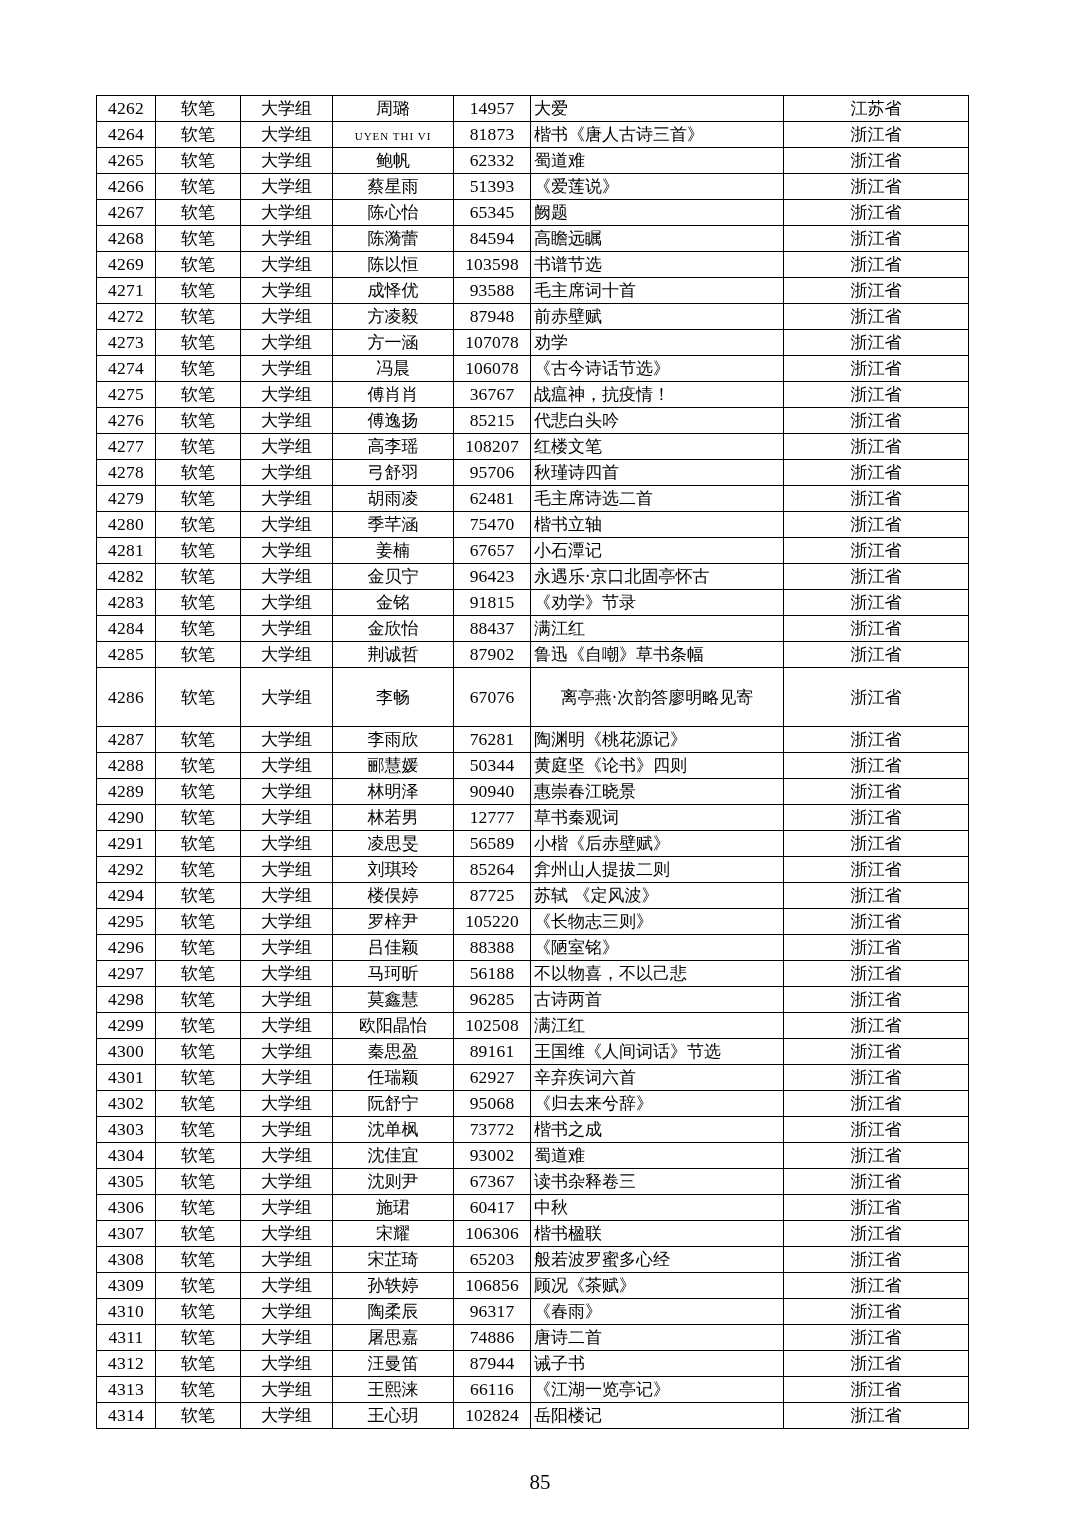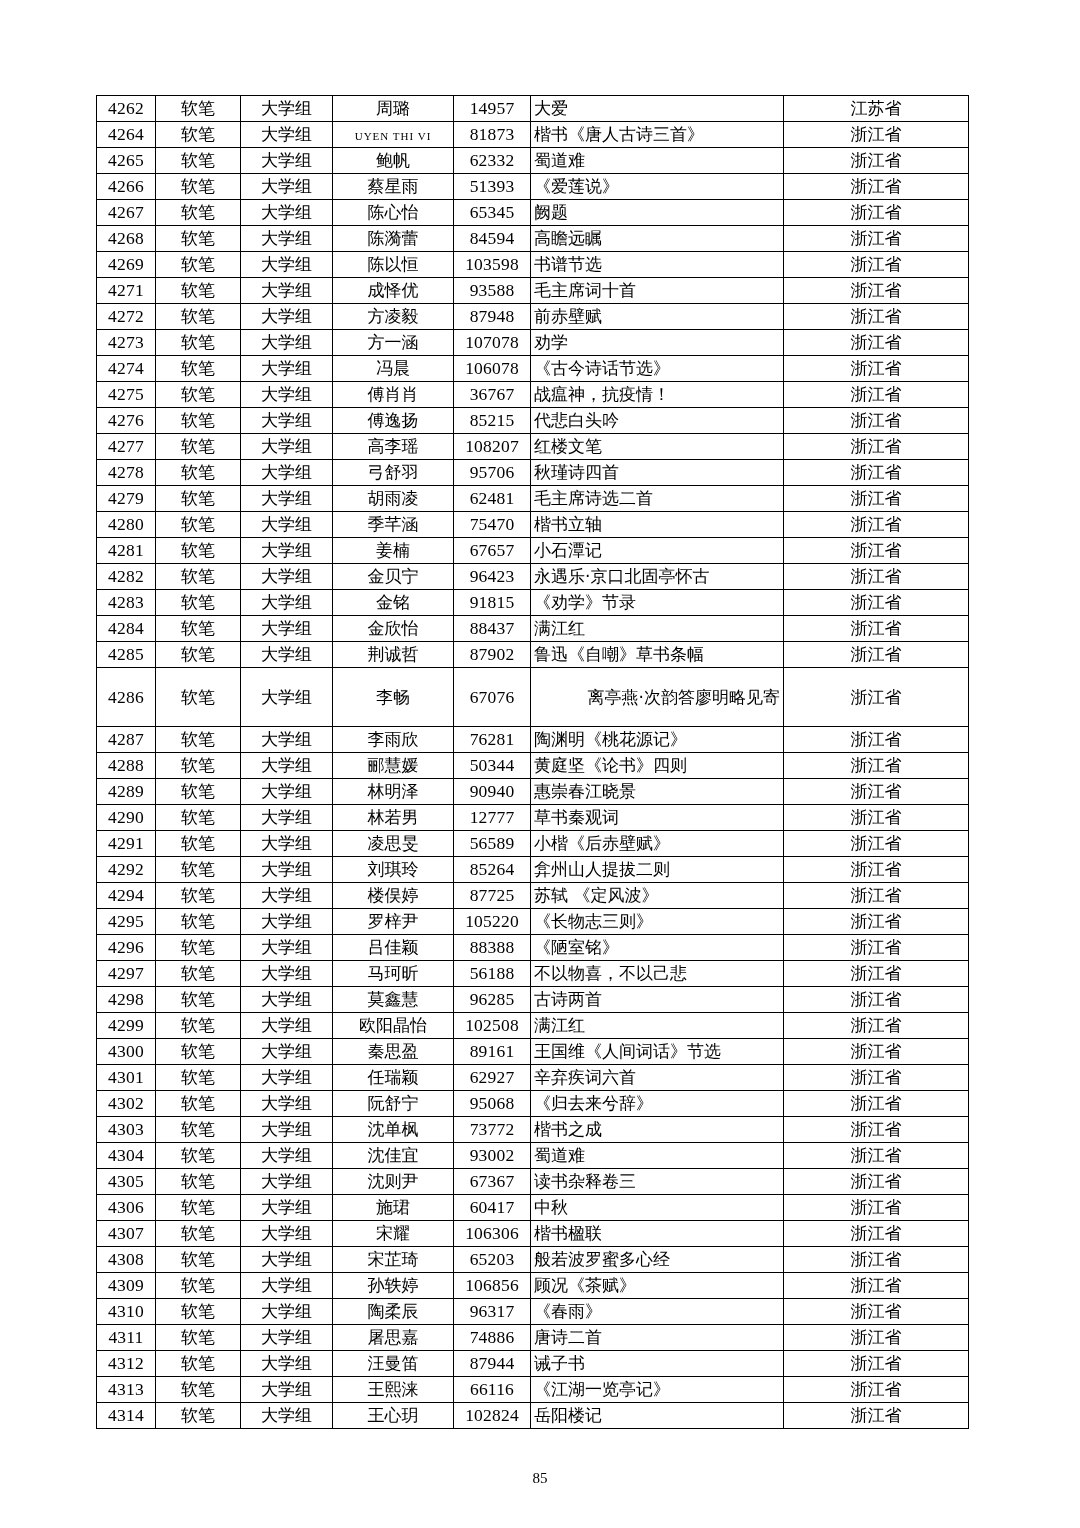--- a/index.html
+++ b/index.html
@@ -52,39 +52,39 @@
     vertical-align: middle;
     white-space: nowrap;
     overflow: hidden;
   }
   td.id, td.code { text-align: center; letter-spacing: 0.2px; }
   td.cat, td.group, td.name, td.prov { text-align: center; }
   td.work { text-align: left; padding-left: 5px; white-space: normal; }
   td.work.two-line {
     white-space: normal;
     line-height: 1.42;
-    text-align: right;
+    text-align: center;
   }
   tr.tall td { height: 58px; }
   tr.tall td.work { vertical-align: middle; }
 
   .zh { font-family: "DejaVu Sans", "Liberation Sans", sans-serif; font-size: 17px; }
   td.name .latin-name {
     font-family: "Liberation Serif", serif;
     font-size: 11px;
     letter-spacing: 1px;
   }
 
   #page-number {
     position: absolute;
     left: 0;
     top: 1470px;
     width: 1080px;
     text-align: center;
-    font-size: 15px;
+    font-size: 21px;
     font-family: "Liberation Serif", serif;
   }
 </style>
 </head>
 <body>
 
 <div id="page">
 
   <div id="table-wrap">
     <table class="roster">

